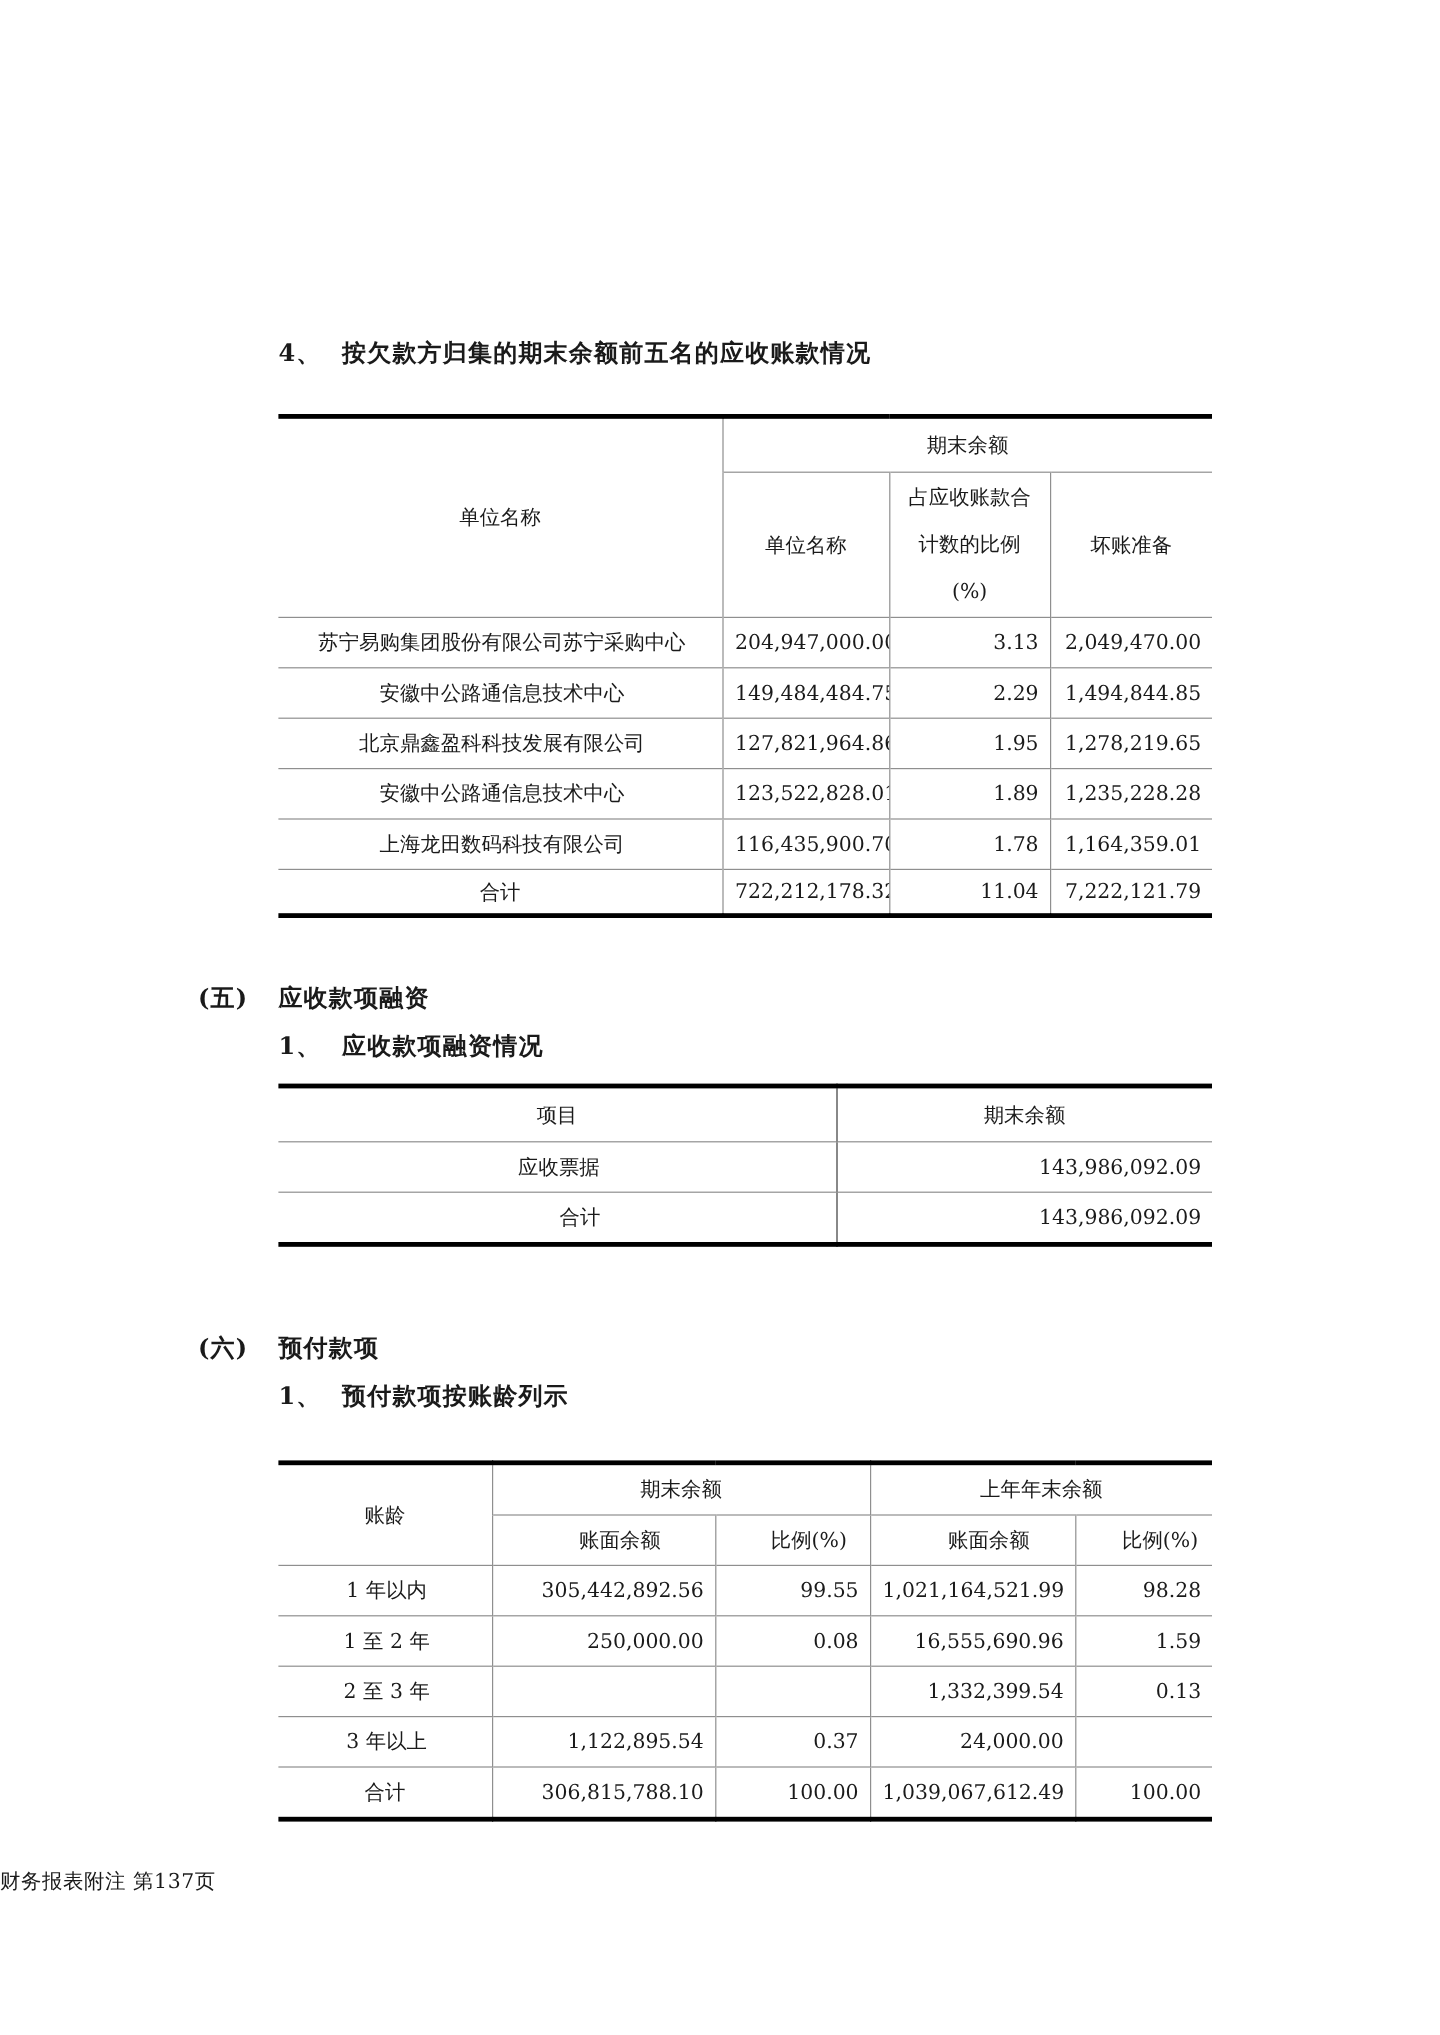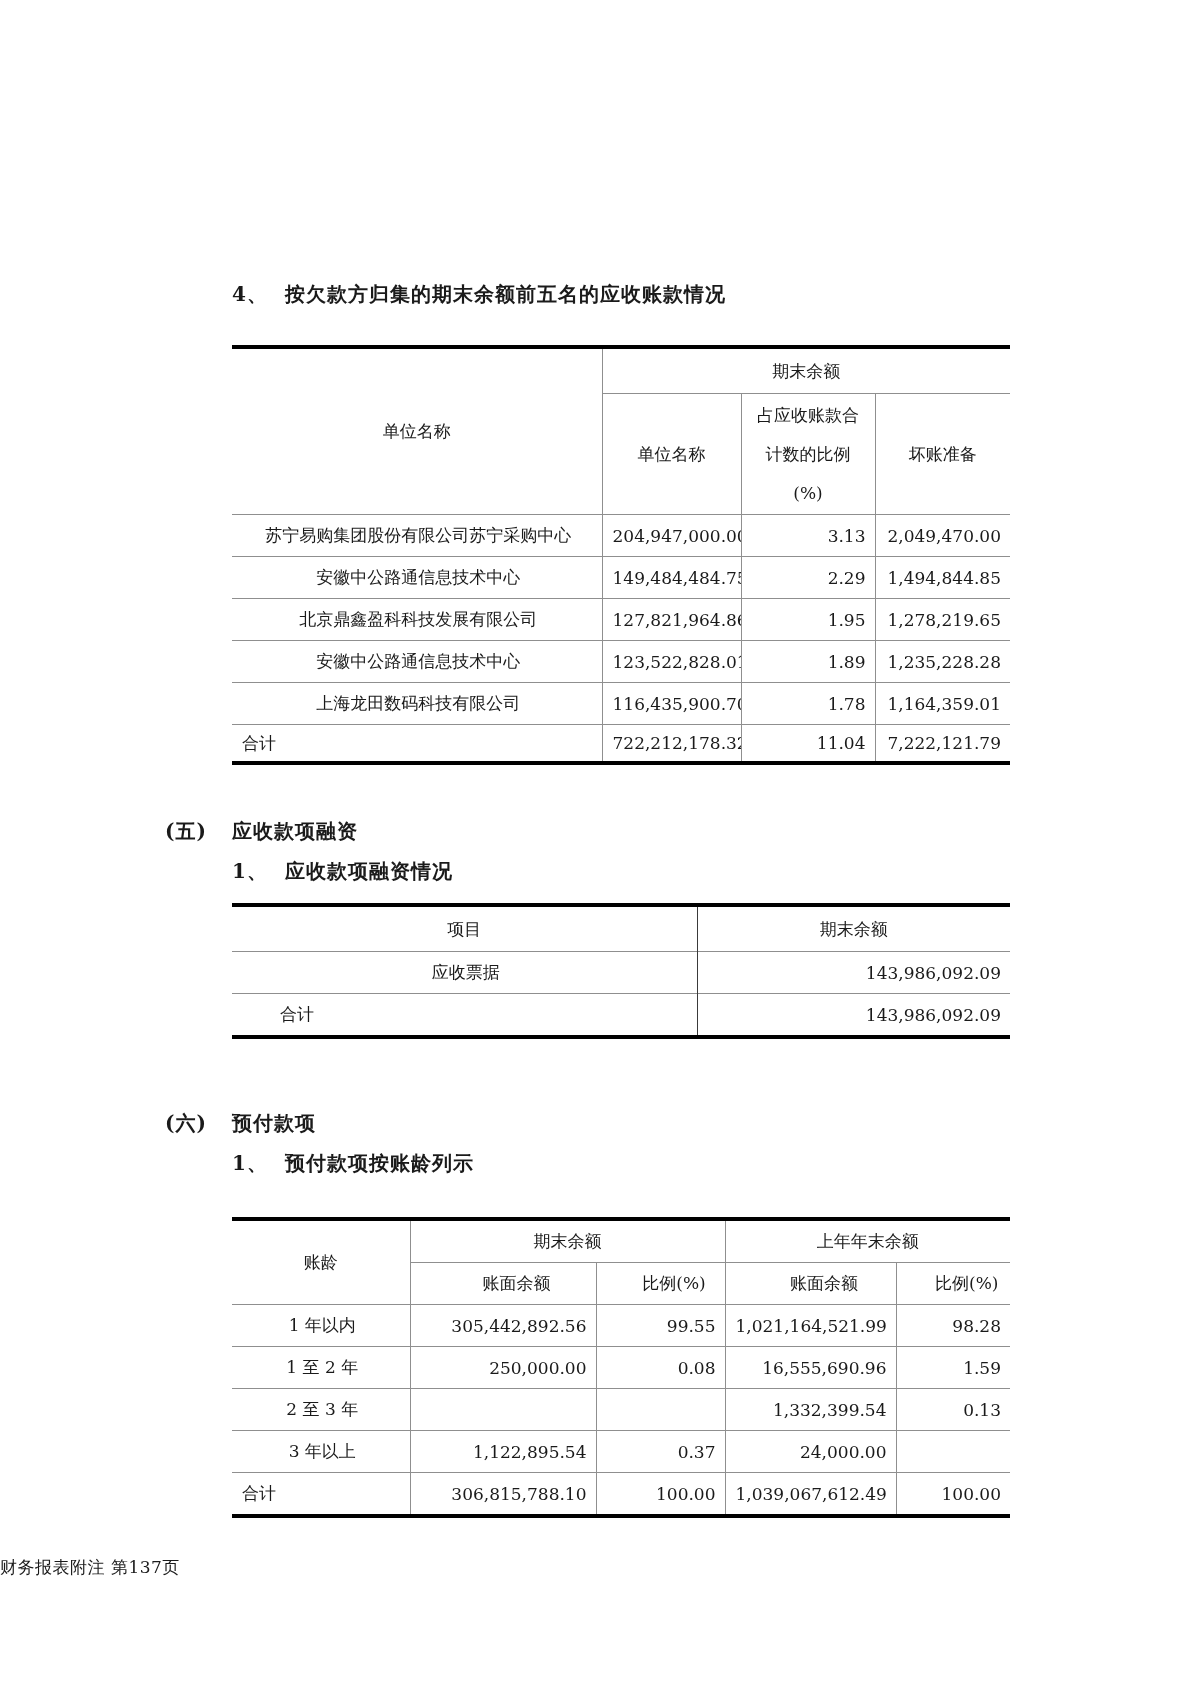--- a/index.html
+++ b/index.html
@@ -47,21 +47,21 @@
     border-top:1px solid #8f8f8f;
     padding:0 10px;
     overflow:hidden; white-space:nowrap;
     vertical-align:middle;
   }
   .doc-table td.c1 { border-left:none; }
   .doc-table tr.first td { border-top:none; }
   .doc-table td.hd { text-align:center; padding:0 4px; }
   .doc-table td.name { text-align:center; padding-left:13px; }
   .doc-table td.num { text-align:right; padding-right:9px; }
-  .doc-table td.ctr { }
+  .doc-table td.ctr { text-align:center; }
 
   .t1 { left:232px; top:345px; width:778px; }
   .t1 tr.grp td { height:44px; }
   .t1 tr.sub td { height:120px; }
   .t1 tr.row td { height:41px; }
   .t1 tr.tot td { height:36px; }
   .t1 .ratio-hd { line-height:39px; }
   .t1 .ratio-hd span { display:block; }
 
   .t2 { left:232px; top:903px; width:778px; }

